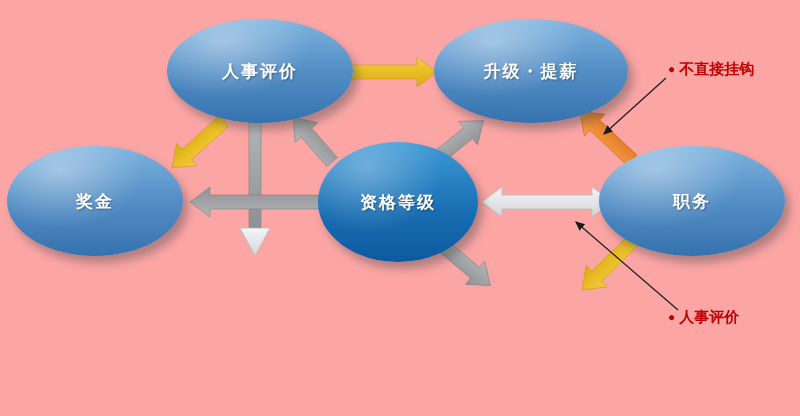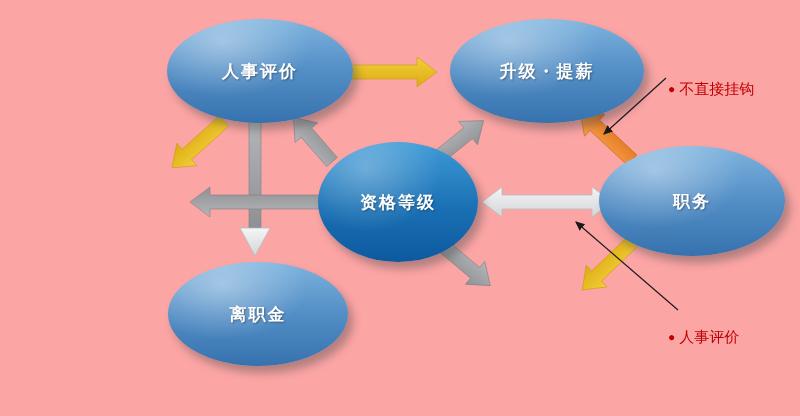--- a/index.html
+++ b/index.html
@@ -19,22 +19,22 @@
     background:
       radial-gradient(ellipse at 30% 22%, rgba(255,255,255,0.30), rgba(255,255,255,0) 48%),
       linear-gradient(180deg,#3e9ad7 0%,#1a70b4 55%,#0d59a0 100%);
     z-index:3;
   }
   .node-label{
     color:#ffffff;font-weight:bold;font-size:17px;letter-spacing:2px;
     text-shadow:1px 1px 2px rgba(0,0,0,0.35);white-space:nowrap;
   }
   .annotation{
-    position:absolute;color:#c00000;font-weight:normal;font-size:15px;
-    white-space:nowrap;z-index:6;margin-top:20px;
+    position:absolute;color:#c00000;font-weight:bold;font-size:15px;
+    white-space:nowrap;z-index:6;
   }
   .annotation .bullet{font-size:12px;margin-right:4px;vertical-align:1px;}
   svg{position:absolute;left:0;top:0;z-index:4;}
   svg.behind{z-index:1;}
 </style>
 </head>
 <body>
 
 <div class="canvas">
 
@@ -97,36 +97,36 @@
 
     <g transform="translate(634,240) rotate(136)">
       <polygon points="0,-7 52,-7 52,-15 72,0 52,15 52,7 0,7" fill="url(#gYellow)" stroke="#c79a10" stroke-width="0.6"></polygon>
     </g>
   </svg>
 
   <div class="node" style="left:167px;top:19px;width:186px;height:104px">
     <span class="node-label">人事评价</span>
   </div>
 
-  <div class="node" style="left:450px;top:19px;width:194px;height:104px">
+  <div class="node" style="left:434px;top:19px;width:194px;height:104px">
     <span class="node-label">升级・提薪</span>
   </div>
 
+  <div class="node" style="left:7px;top:146px;width:176px;height:110px">
+    <span class="node-label">奖金</span>
+  </div>
 
   <div class="node center" style="left:318px;top:142px;width:160px;height:120px">
     <span class="node-label">资格等级</span>
   </div>
 
   <div class="node" style="left:599px;top:146px;width:186px;height:110px">
     <span class="node-label">职务</span>
   </div>
 
-  <div class="node" style="left:168px;top:262px;width:180px;height:104px">
-    <span class="node-label">离职金</span>
-  </div>
 
 
   <svg width="800" height="416" viewBox="0 0 800 416">
     <defs>
       <marker id="mArrow" markerWidth="9" markerHeight="9" refX="7" refY="3.5" orient="auto">
         <path d="M0,0 L8,3.5 L0,7 Z" fill="#1a1a1a"></path>
       </marker>
     </defs>
     <line x1="666" y1="78" x2="604" y2="134" stroke="#1a1a1a" stroke-width="1.2" marker-end="url(#mArrow)"></line>
     <line x1="678" y1="310" x2="576" y2="222" stroke="#1a1a1a" stroke-width="1.2" marker-end="url(#mArrow)"></line>

